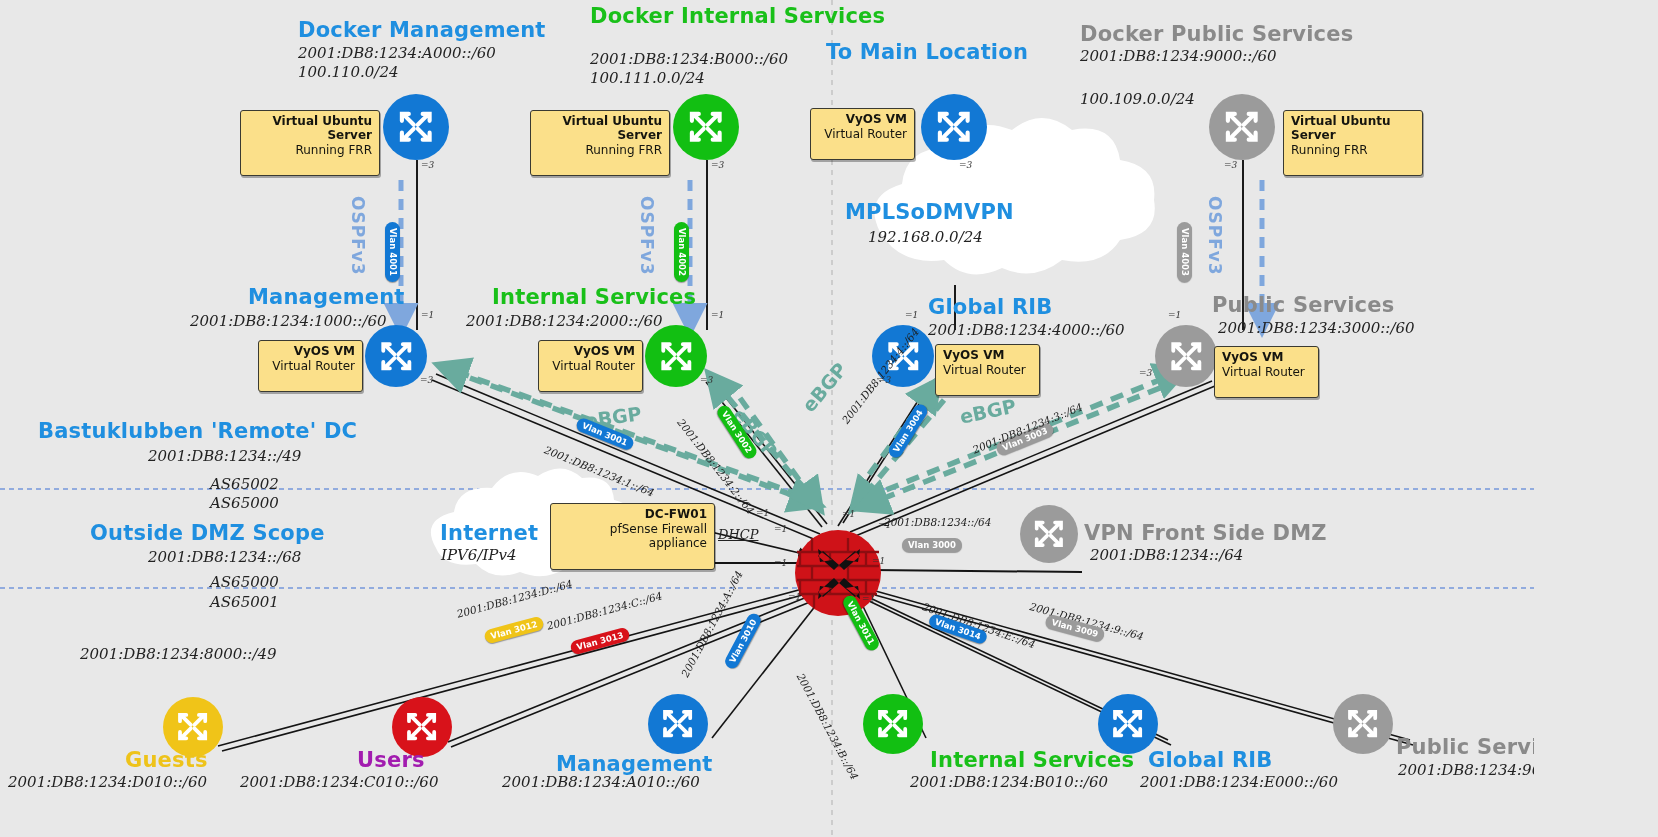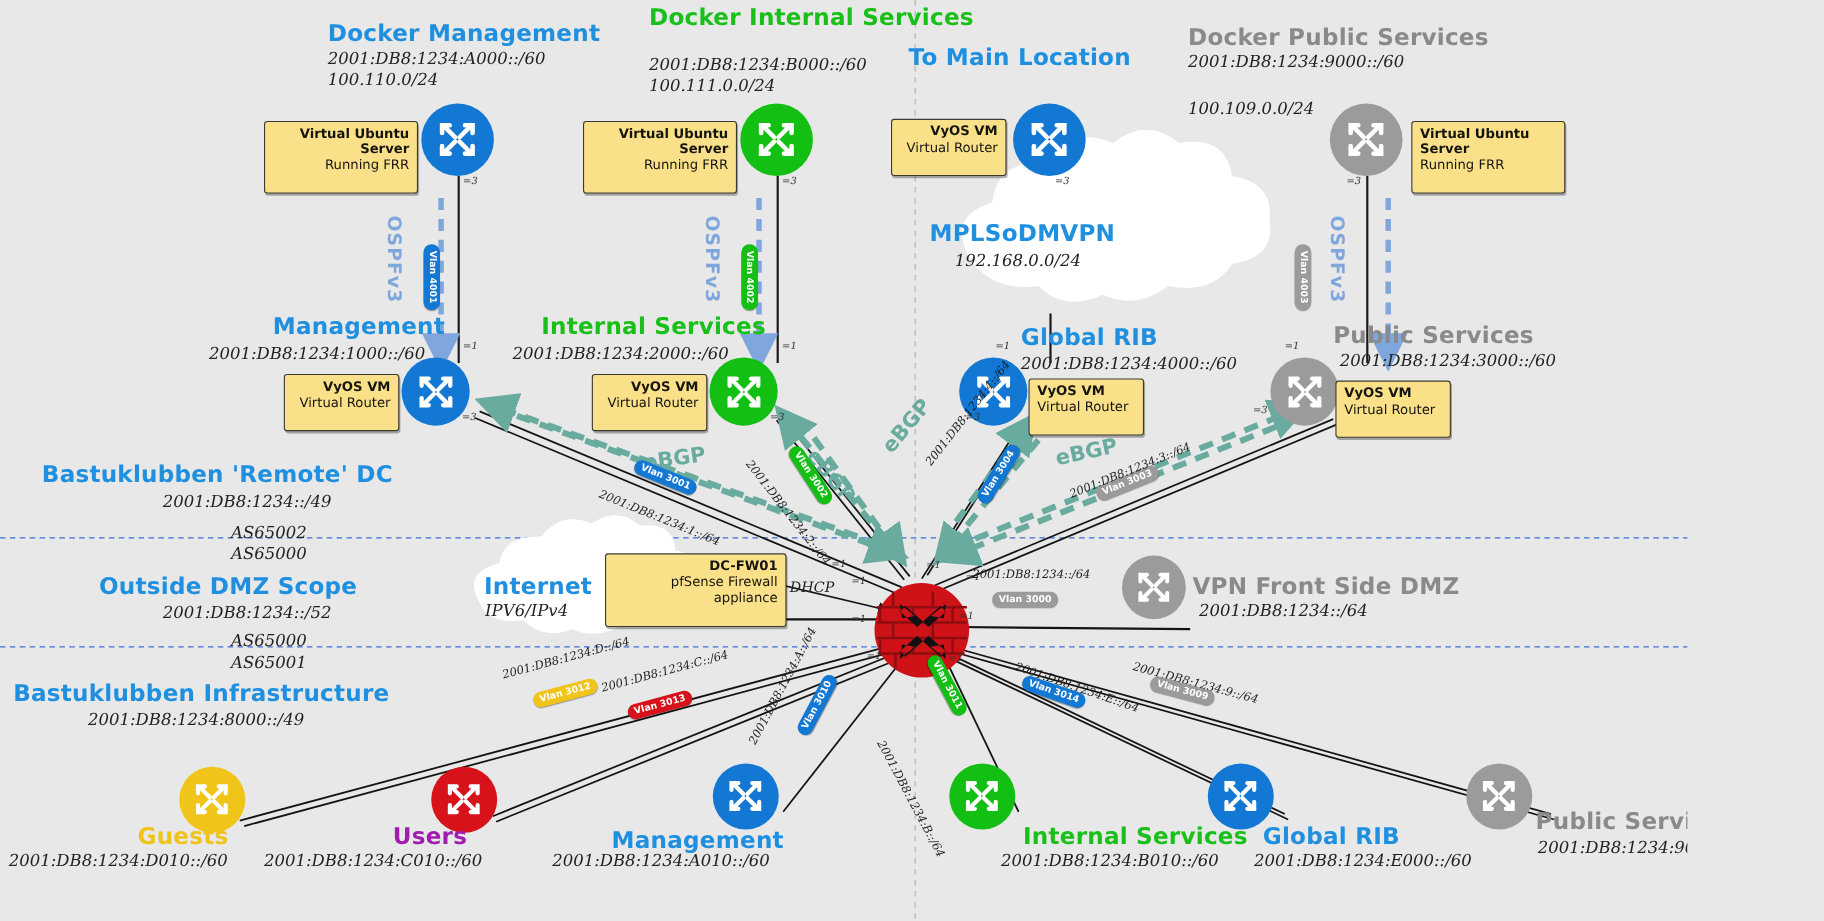--- a/index.html
+++ b/index.html
@@ -336,25 +336,24 @@
 <div class="iface" style="left:700px;top:375px;">=3</div>
 <div class="iface" style="left:878px;top:375px;">=3</div>
 <div class="iface" style="left:1139px;top:368px;">=3</div>
 
 <div class="abs zone-title c-blue" style="left:38px;top:419px;">Bastuklubben 'Remote' DC</div>
 <div class="abs zone-sub" style="left:148px;top:447px;">2001:DB8:1234::/49</div>
 <div class="abs as-label" style="left:210px;top:475px;">AS65002</div>
 <div class="abs as-label" style="left:210px;top:494px;">AS65000</div>
 
 <div class="abs zone-title c-blue" style="left:90px;top:521px;">Outside DMZ Scope</div>
-<div class="abs zone-sub" style="left:148px;top:548px;">2001:DB8:1234::/52</div>
+<div class="abs zone-sub" style="left:148px;top:548px;">2001:DB8:1234::/68</div>
 <div class="abs as-label" style="left:210px;top:573px;">AS65000</div>
 <div class="abs as-label" style="left:210px;top:593px;">AS65001</div>
 
-<div class="abs zone-title c-blue" style="left:12px;top:618px;">Bastuklubben Infrastructure</div>
 <div class="abs zone-sub" style="left:80px;top:645px;">2001:DB8:1234:8000::/49</div>
 
 <div class="proto ebgp" style="left:585px;top:410px;transform:rotate(-8deg);">eBGP</div>
 <div class="vlan v-blue" style="left:575px;top:427px;transform:rotate(22deg);">Vlan 3001</div>
 <div class="addr" style="left:545px;top:443px;transform:rotate(22deg);">2001:DB8:1234:1::/64</div>
 
 <div class="proto ebgp" style="left:737px;top:400px;transform:rotate(50deg);">eBGP</div>
 <div class="vlan v-green" style="left:707px;top:425px;transform:rotate(57deg);">Vlan 3002</div>
 <div class="addr" style="left:680px;top:414px;transform:rotate(52deg);">2001:DB8:1234:2::/64</div>
 
@@ -363,21 +362,21 @@
 <div class="addr" style="left:844px;top:416px;transform:rotate(-52deg);">2001:DB8:1234:4::/64</div>
 
 <div class="proto ebgp" style="left:960px;top:406px;transform:rotate(-12deg);">eBGP</div>
 <div class="vlan v-grey" style="left:995px;top:432px;transform:rotate(-22deg);">Vlan 3003</div>
 <div class="addr" style="left:973px;top:444px;transform:rotate(-22deg);">2001:DB8:1234:3::/64</div>
 
 <div class="note" style="left:550px;top:503px;width:165px;">
   <div class="nt-top">DC-FW01</div>
   <div class="nt-bot">pfSense Firewall appliance</div>
 </div>
-<div class="abs as-label" style="left:718px;top:527px;font-size:13px;">DHCP</div>
+<div class="abs as-label" style="left:718px;top:527px;font-size:13px;text-decoration:underline;">DHCP</div>
 
 <div class="iface" style="left:774px;top:524px;">=1</div>
 <div class="iface" style="left:774px;top:558px;">=1</div>
 <div class="iface" style="left:788px;top:592px;">=1</div>
 <div class="iface" style="left:756px;top:508px;">=1</div>
 <div class="iface" style="left:842px;top:509px;">=1</div>
 <div class="iface" style="left:878px;top:520px;">=1</div>
 <div class="iface" style="left:872px;top:556px;">=1</div>
 <div class="iface" style="left:862px;top:594px;">=1</div>
 

